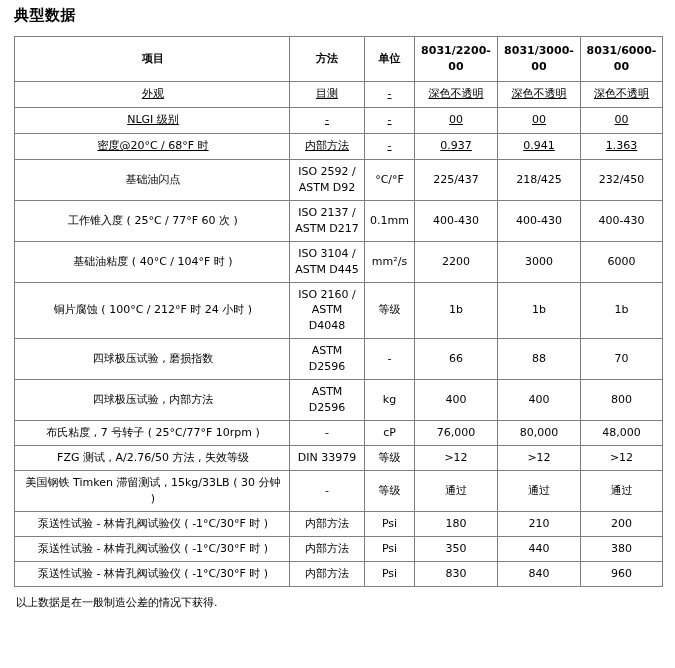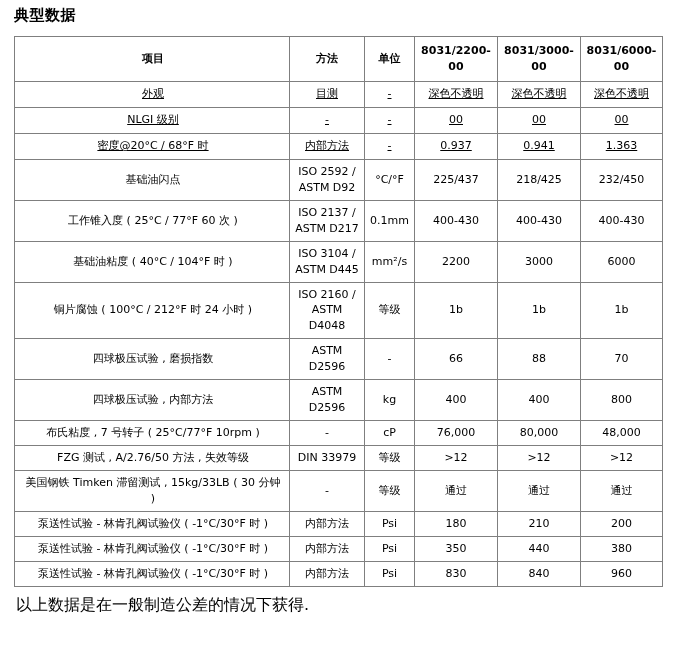--- a/index.html
+++ b/index.html
@@ -53,21 +53,21 @@
   table.data-table td.item-cell {
     text-align: center;
     padding-left: 7px;
     margin-left: 34px;
   }
   td.method-cell {
     white-space: pre-line;
   }
   tr.r-single td { height: 17px; text-decoration: underline; }
   .footnote {
-    font-size: 16px;
+    font-size: 11px;
     margin-top: 8px;
     padding-left: 2px;
   }
 </style>
 </head>
 <body>
 
 <div class="page">
 
   <div class="page-title">典型数据</div>

